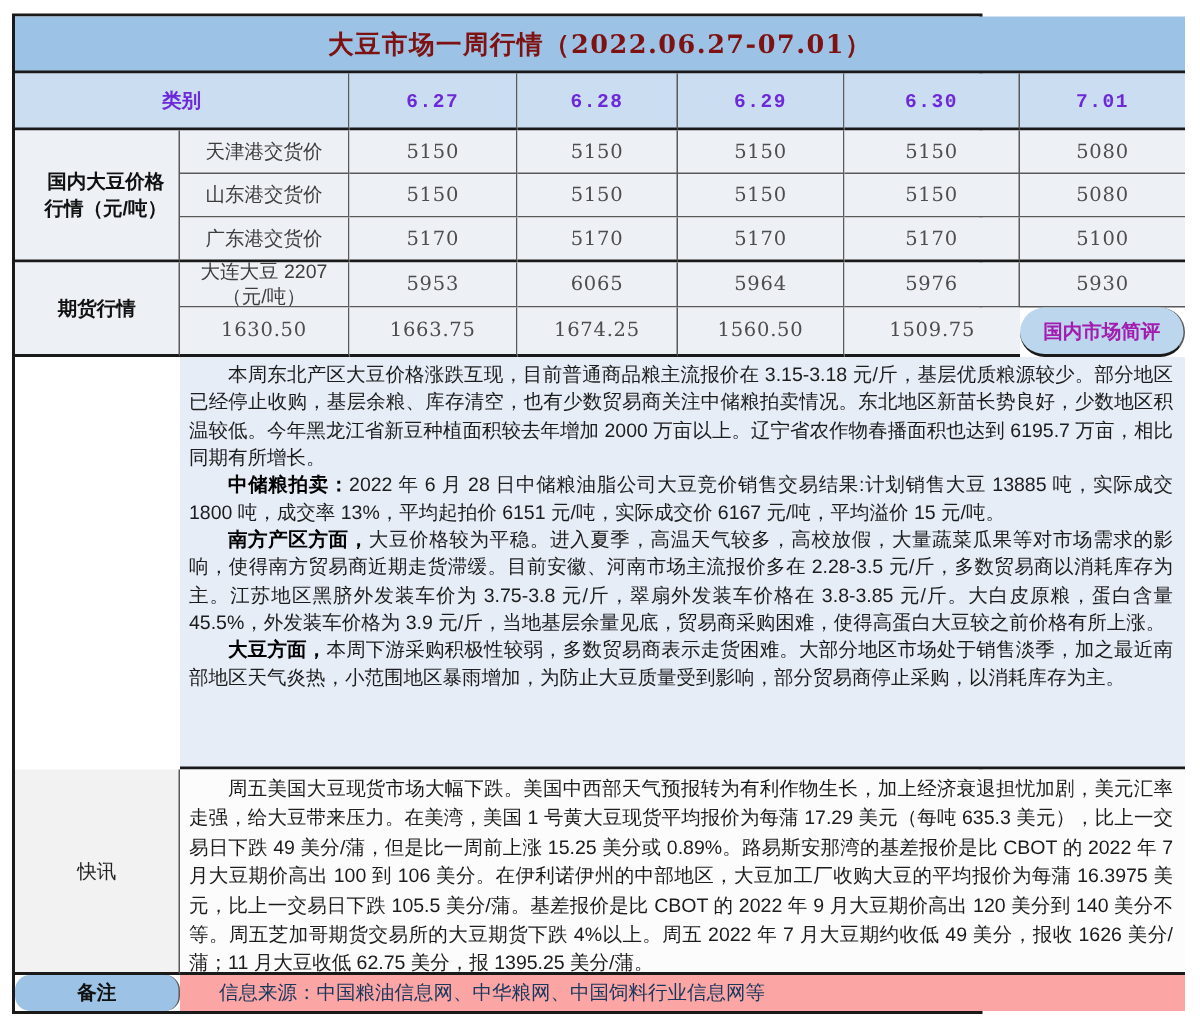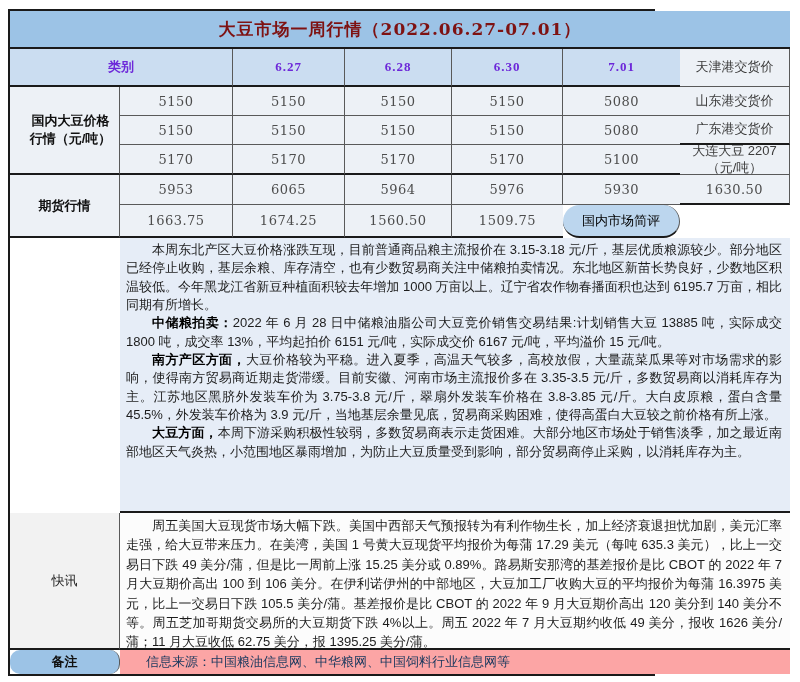--- a/index.html
+++ b/index.html
@@ -19,50 +19,51 @@
   .no-r { border-right:none; }
   .no-b { border-bottom:none; }
   .thick-b { border-bottom:2px solid #1a1a1a; }
   .title-cell {
     grid-column:1/8; background:#9CC3E6;
     font-family:"DejaVu Serif","Liberation Serif",serif; font-weight:bold;
     font-size:17px; color:#7e1212; letter-spacing:1px;
   }
   .hdr { background:#CBDDF1; font-weight:bold; color:#6d28d9; }
   .cat-cell { grid-column:1/3; }
-  .datehead { font-family:Liberation Serif, serif; letter-spacing:1px; }
+  .datehead { font-family:Liberation Mono, monospace; letter-spacing:1px; }
   .grouplabel { font-weight:bold; color:#111; white-space:pre-line; text-align:center; line-height:1.35; }
   .g1 { grid-column:1; grid-row:3/6;padding-left:12px; }
   .g2 { grid-column:1; grid-row:6/8; }
   .sublabel { color:#3d3d3d; white-space:pre-line; text-align:center; line-height:1.25; }
   .num { font-family:"DejaVu Serif","Liberation Serif",serif; color:#4d4d4d; letter-spacing:0.5px; }
   .bigcell { display:block; text-align:justify; padding:3px 8px 0 6px; }
   .bigcell p { margin:0; text-indent:2em; line-height:18.35px; color:#1c1c1c; font-size:13px; }
   .bigcell p b { color:#000; }
-  .jp-label { background:#BCD6EE; font-weight:normal; color:#000000;border-radius:26px; }
+  .jp-label { background:#BCD6EE; font-weight:bold; color:#a21caf;border-radius:26px; }
   .jp-content { background:#E6EDF7; grid-column:2/8; }
   .kx-label { background:#F2F2F2; color:#222; }
   .kx-content { background:#FCFCFC; grid-column:2/8; }
   .kx-content p { line-height:19.4px; }
   .bz-label { background:#9CC3E6; font-weight:bold; color:#111;border-radius:10px; }
   .bz-content {
     background:#fca5a5; grid-column:2/8; justify-content:flex-start;
     padding-left:26px; color:#17375D; font-weight:normal;
   }
 </style>
 </head>
 <body>
 
 <div class="table-wrap">
 
   <div class="cell title-cell thick-b no-r">大豆市场一周行情（2022.06.27-07.01）</div>
 
   <div class="cell hdr cat-cell thick-b">类别</div>
   <div class="cell hdr datehead thick-b">6.27</div>
   <div class="cell hdr datehead thick-b">6.28</div>
+  <div class="cell hdr datehead thick-b">6.29</div>
   <div class="cell hdr datehead thick-b">6.30</div>
   <div class="cell hdr datehead thick-b no-r">7.01</div>
 
   <div class="cell grouplabel g1 thick-b">国内大豆价格
 行情（元/吨）</div>
 
   <div class="cell sublabel">天津港交货价</div>
   <div class="cell num">5150</div>
   <div class="cell num">5150</div>
   <div class="cell num">5150</div>
@@ -94,23 +95,23 @@
   <div class="cell num no-r">5930</div>
 
   <div class="cell num thick-b">1630.50</div>
   <div class="cell num thick-b">1663.75</div>
   <div class="cell num thick-b">1674.25</div>
   <div class="cell num thick-b">1560.50</div>
   <div class="cell num thick-b no-r">1509.75</div>
 
   <div class="cell jp-label thick-b">国内市场简评</div>
   <div class="cell jp-content bigcell thick-b no-r">
-    <p><b></b><span>本周东北产区大豆价格涨跌互现，目前普通商品粮主流报价在 3.15-3.18 元/斤，基层优质粮源较少。部分地区已经停止收购，基层余粮、库存清空，也有少数贸易商关注中储粮拍卖情况。东北地区新苗长势良好，少数地区积温较低。今年黑龙江省新豆种植面积较去年增加 1000 万亩以上。辽宁省农作物春播面积也达到 6195.7 万亩，相比同期有所增长。</span></p>
+    <p><b></b><span>本周东北产区大豆价格涨跌互现，目前普通商品粮主流报价在 3.15-3.18 元/斤，基层优质粮源较少。部分地区已经停止收购，基层余粮、库存清空，也有少数贸易商关注中储粮拍卖情况。东北地区新苗长势良好，少数地区积温较低。今年黑龙江省新豆种植面积较去年增加 2000 万亩以上。辽宁省农作物春播面积也达到 6195.7 万亩，相比同期有所增长。</span></p>
     <p><b>中储粮拍卖：</b><span>2022 年 6 月 28 日中储粮油脂公司大豆竞价销售交易结果:计划销售大豆 13885 吨，实际成交 1800 吨，成交率 13%，平均起拍价 6151 元/吨，实际成交价 6167 元/吨，平均溢价 15 元/吨。</span></p>
-    <p><b>南方产区方面，</b><span>大豆价格较为平稳。进入夏季，高温天气较多，高校放假，大量蔬菜瓜果等对市场需求的影响，使得南方贸易商近期走货滞缓。目前安徽、河南市场主流报价多在 3.35-3.5 元/斤，多数贸易商以消耗库存为主。江苏地区黑脐外发装车价为 3.75-3.8 元/斤，翠扇外发装车价格在 3.8-3.85 元/斤。大白皮原粮，蛋白含量 45.5%，外发装车价格为 3.9 元/斤，当地基层余量见底，贸易商采购困难，使得高蛋白大豆较之前价格有所上涨。</span></p>
+    <p><b>南方产区方面，</b><span>大豆价格较为平稳。进入夏季，高温天气较多，高校放假，大量蔬菜瓜果等对市场需求的影响，使得南方贸易商近期走货滞缓。目前安徽、河南市场主流报价多在 2.28-3.5 元/斤，多数贸易商以消耗库存为主。江苏地区黑脐外发装车价为 3.75-3.8 元/斤，翠扇外发装车价格在 3.8-3.85 元/斤。大白皮原粮，蛋白含量 45.5%，外发装车价格为 3.9 元/斤，当地基层余量见底，贸易商采购困难，使得高蛋白大豆较之前价格有所上涨。</span></p>
     <p><b>大豆方面，</b><span>本周下游采购积极性较弱，多数贸易商表示走货困难。大部分地区市场处于销售淡季，加之最近南部地区天气炎热，小范围地区暴雨增加，为防止大豆质量受到影响，部分贸易商停止采购，以消耗库存为主。</span></p>
   </div>
 
   <div class="cell kx-label thick-b">快讯</div>
   <div class="cell kx-content bigcell thick-b no-r">
     <p><b></b><span>周五美国大豆现货市场大幅下跌。美国中西部天气预报转为有利作物生长，加上经济衰退担忧加剧，美元汇率走强，给大豆带来压力。在美湾，美国 1 号黄大豆现货平均报价为每蒲 17.29 美元（每吨 635.3 美元），比上一交易日下跌 49 美分/蒲，但是比一周前上涨 15.25 美分或 0.89%。路易斯安那湾的基差报价是比 CBOT 的 2022 年 7 月大豆期价高出 100 到 106 美分。在伊利诺伊州的中部地区，大豆加工厂收购大豆的平均报价为每蒲 16.3975 美元，比上一交易日下跌 105.5 美分/蒲。基差报价是比 CBOT 的 2022 年 9 月大豆期价高出 120 美分到 140 美分不等。周五芝加哥期货交易所的大豆期货下跌 4%以上。周五 2022 年 7 月大豆期约收低 49 美分，报收 1626 美分/蒲；11 月大豆收低 62.75 美分，报 1395.25 美分/蒲。</span></p>
   </div>
 
   <div class="cell bz-label no-b">备注</div>
   <div class="cell bz-content no-b no-r">信息来源：中国粮油信息网、中华粮网、中国饲料行业信息网等</div>

